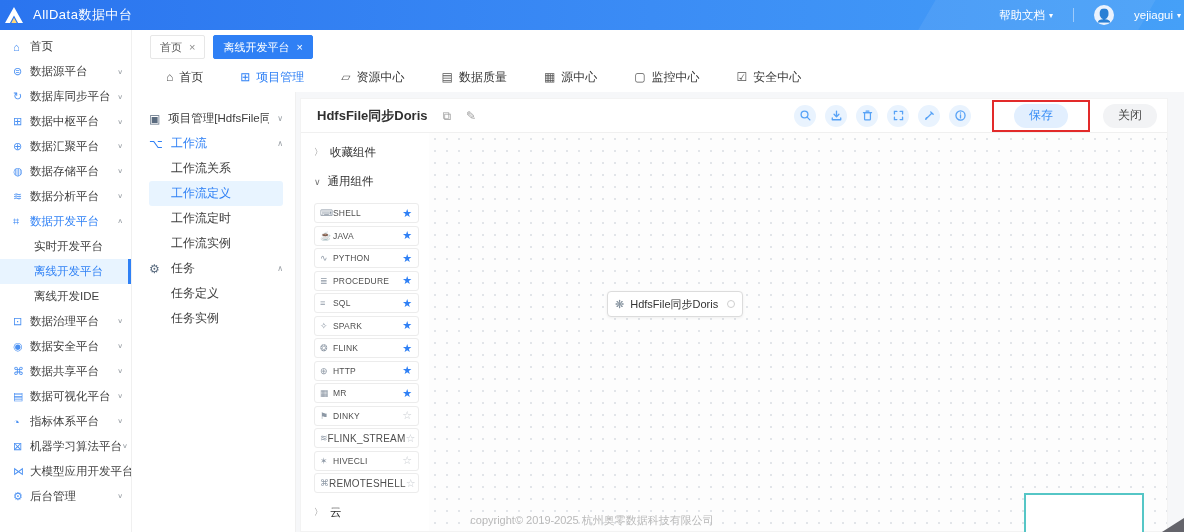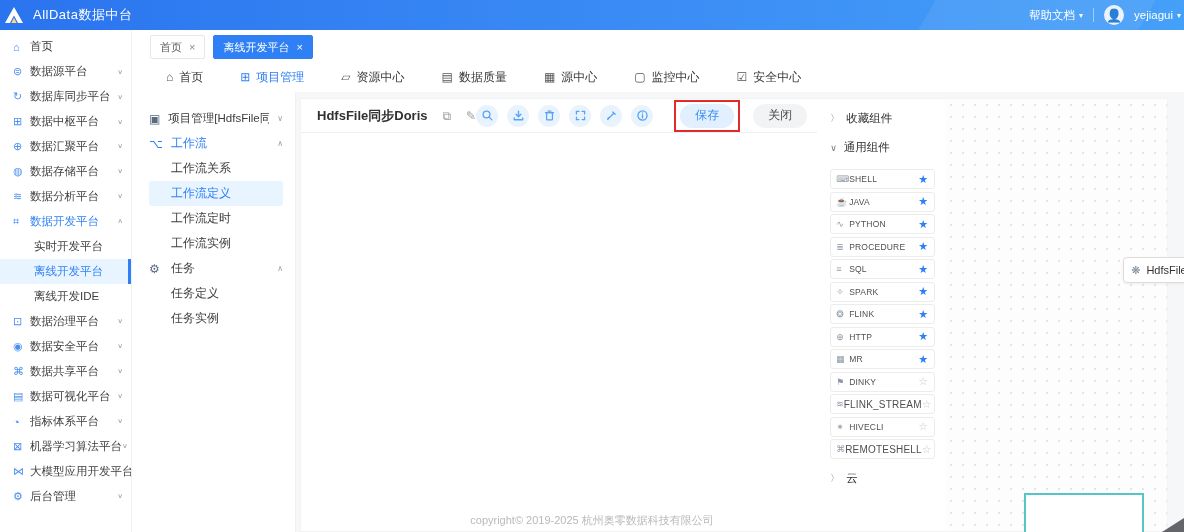--- a/index.html
+++ b/index.html
@@ -6,21 +6,21 @@
   html,body { width:1184px; height:532px; overflow:hidden; }
   body { font-family:"Liberation Sans",sans-serif; font-size:12px; color:#333; background:#fff; position:relative; }
   .app { display:flex; flex-direction:column; height:100%; }
 
   
   .tophdr { height:30px; background:linear-gradient(90deg,#2a74ef 0%,#3b8cf5 55%,#45a0f8 100%); display:flex; align-items:center; color:#fff; padding:0 3px; position:relative; overflow:hidden; flex:0 0 auto; }
   .tophdr::after { content:""; position:absolute; right:40px; top:-20px; width:220px; height:80px; background:rgba(255,255,255,.07); transform:skewX(-30deg); pointer-events:none; }
   .logo { display:flex; align-items:center; gap:8px; }
   .logo svg { display:block; }
   .logo-text { font-size:13px; letter-spacing:.5px; }
-  .hdr-right { margin-left:auto; display:flex; align-items:center; gap:10px; font-size:11.5px; }
+  .hdr-right { margin-left:auto; display:flex; align-items:center; gap:20px; font-size:11.5px; }
   .hdr-help { display:flex; align-items:center; gap:4px; cursor:pointer; }
   .hdr-div { width:1px; height:14px; background:rgba(255,255,255,.45); }
   .avatar { width:20px; height:20px; border-radius:50%; background:#eaf2fd; color:#6aa7f4; display:flex; align-items:center; justify-content:center; font-size:13px; }
   .caret-s { font-size:8px; }
 
   .bodyrow { flex:1; display:flex; min-height:0; }
 
   
   .sidebar { width:132px; background:#fff; border-right:1px solid #f0f0f0; padding-top:4px; overflow:hidden; flex:0 0 auto; }
   .s-item { height:25px; display:flex; align-items:center; padding:0 8px 0 13px; font-size:11.5px; color:#404040; cursor:pointer; white-space:nowrap; }
@@ -49,31 +49,31 @@
   .tree { width:164px; background:#fff; border-right:1px solid #f0f0f0; padding:14px 8px 0 17px; flex:0 0 auto; font-size:12px; }
   .t-row { height:25px; display:flex; align-items:center; gap:8px; color:#3d3d3d; cursor:pointer; white-space:nowrap; }
   .t-row .tico { color:#5a6b7f; font-size:12px; width:14px; }
   .t-row .tchev { margin-left:auto; margin-right:4px; color:#9aa0a6; font-size:8px; }
   .t-row.grp-active, .t-row.grp-active .tico { color:#2f80f5; }
   .t-sub { height:25px; display:flex; align-items:center; padding-left:22px; color:#3d3d3d; cursor:pointer; border-radius:3px; margin-right:4px; }
   .t-sub.active { background:#e8f4ff; color:#2f80f5; }
   .t-proj { font-size:11.5px; overflow:hidden; }
 
   
-  .main { flex:1; display:flex; flex-direction:row; margin:6px 16px 0 4px; background:#fff; border:1px solid #f3f3f3; min-width:0; position:relative; }
+  .main { flex:1; display:flex; flex-direction:column; margin:6px 16px 0 4px; background:#fff; border:1px solid #f3f3f3; min-width:0; position:relative; }
   .toolbar { flex:0 0 auto; height:34px; display:flex; align-items:center; padding:0 10px 0 16px; border-bottom:1px solid #f0f0f0; }
   .wf-title { font-size:13px; font-weight:bold; color:#303030; }
   .t-icon { margin-left:15px; color:#9b9b9b; font-size:12px; cursor:pointer; }
   .tb-right { margin-left:auto; display:flex; align-items:center; gap:9px; }
   .cbtn { width:22px; height:22px; border-radius:50%; background:#e9f3fe; border:none; display:flex; align-items:center; justify-content:center; cursor:pointer; padding:0; }
   .cbtn svg { display:block; }
   .pill { height:24px; border:none; border-radius:13px; padding:0 15px; font-size:12px; cursor:pointer; font-family:inherit; }
   .pill.save { background:#e2effe; color:#3a8ef6; }
   .pill.close { background:#f2f3f5; color:#474747; margin-left:4px; }
-  .red-box { border:2px solid #e22a2a; padding:2px 4px; margin-left:12px;font-family:Liberation Serif, serif; }
+  .red-box { border:2px solid #e22a2a; padding:2px 20px; margin-left:12px;font-family:Liberation Serif, serif; }
 
   .canvas-wrap { flex:1; display:flex; min-height:0; position:relative; }
 
   
   .components { width:128px; background:#fff; padding:12px 10px 0 13px; flex:0 0 auto; z-index:2; overflow:hidden; }
   .sec-hd { display:flex; align-items:center; gap:7px; font-size:11.5px; color:#2e2e2e; margin-bottom:14px; cursor:pointer; }
   .sec-hd .sh-caret { color:#737373; font-size:9px; }
   .comp { height:20px; display:flex; align-items:center; border:1px solid #ececec; border-radius:3px; background:#fff; padding:0 6px 0 5px; margin-bottom:2.5px; cursor:grab; }
   .comp .cpi { font-size:9px; color:#8d98a5; width:13px; }
   .comp .cpn { font-size:8.5px; color:#4f4f4f; letter-spacing:.2px; }

